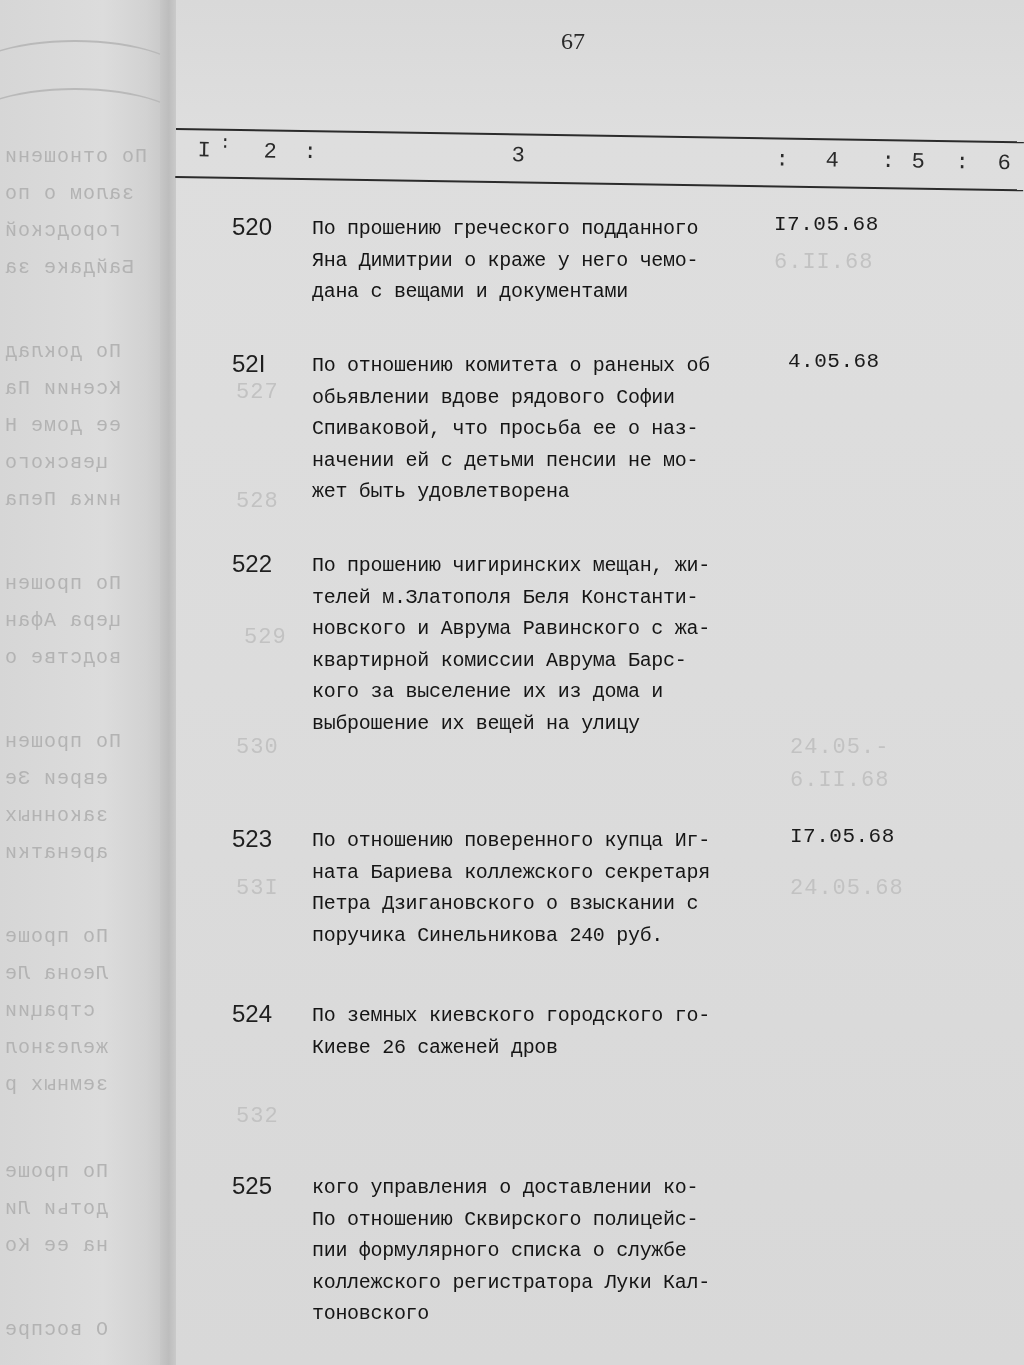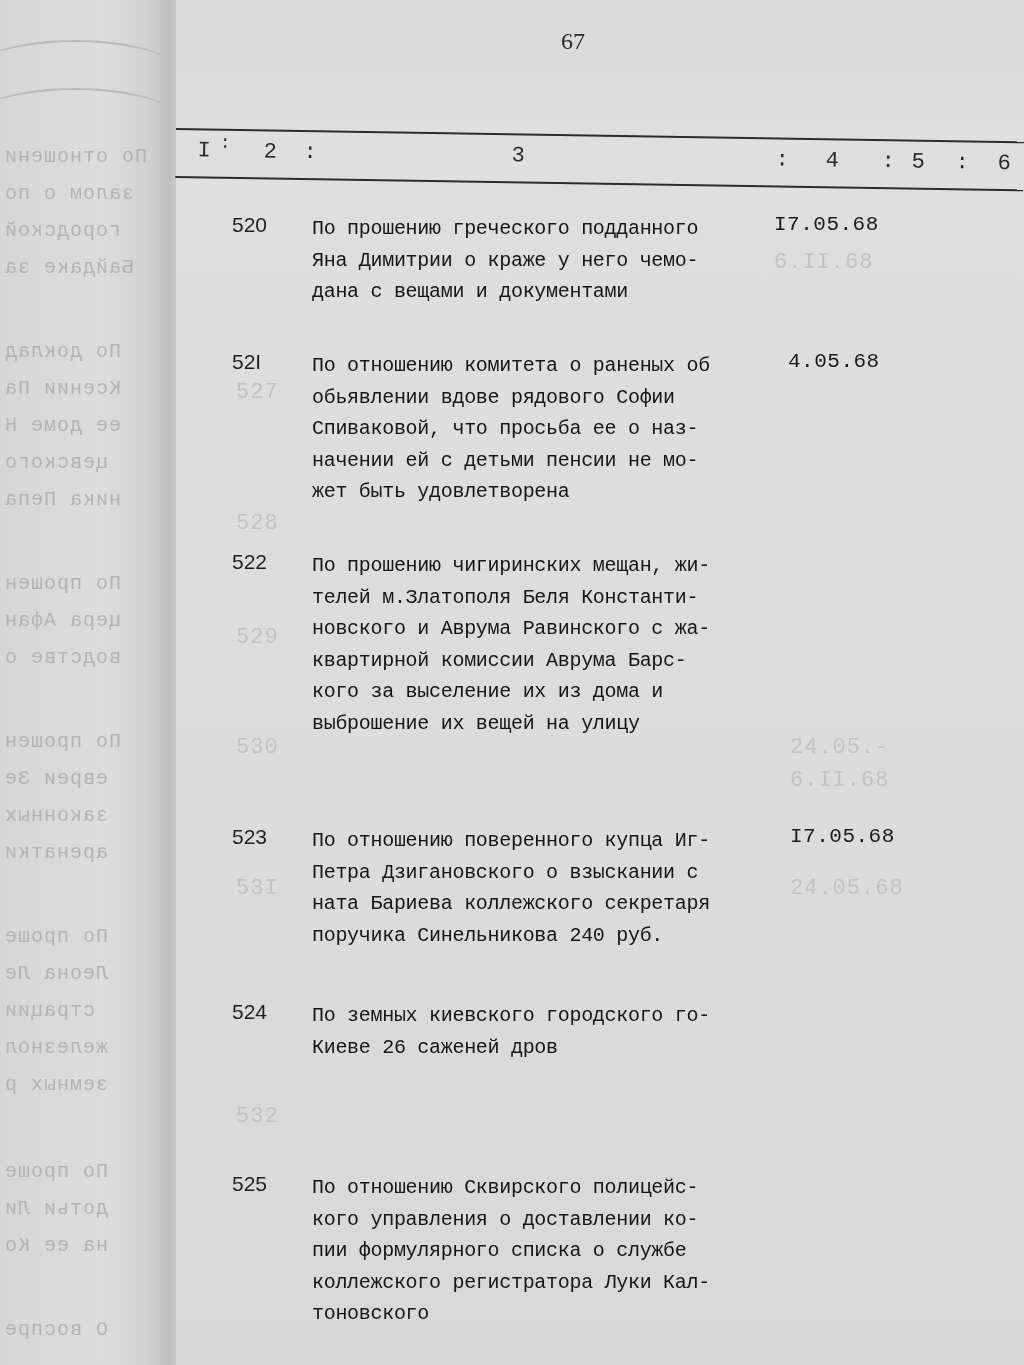--- a/index.html
+++ b/index.html
@@ -84,21 +84,21 @@
     .entry {
       position: absolute;
       left: 0;
       width: 848px;
     }
     .entry .num {
       position: absolute;
       left: 56px;
       top: 0;
       font-family: "Liberation Sans Narrow", "Liberation Sans", sans-serif;
-      font-size: 21px;
+      font-size: 24px;
       color: #1f1f1f;
     }
     .entry .desc {
       position: absolute;
       left: 136px;
       top: 0;
       width: 470px;
       font-size: 20px;
       line-height: 31.5px;
       color: #151515;
@@ -158,22 +158,22 @@
 <div class="gutter"></div>
 
 <div class="page">
   <div class="page-number">67</div>
 
   <div class="ghost" style="left:598px; top:250px">6.II.68</div>
   <div class="ghost" style="left:614px; top:735px">24.05.-</div>
   <div class="ghost" style="left:614px; top:768px">6.II.68</div>
   <div class="ghost" style="left:614px; top:876px">24.05.68</div>
   <div class="ghost" style="left:60px; top:380px">527</div>
-  <div class="ghost" style="left:60px; top:511px">528</div>
-  <div class="ghost" style="left:60px; top:625px">529</div>
+  <div class="ghost" style="left:60px; top:489px">528</div>
+  <div class="ghost" style="left:68px; top:625px">529</div>
   <div class="ghost" style="left:60px; top:735px">530</div>
   <div class="ghost" style="left:60px; top:876px">53I</div>
   <div class="ghost" style="left:60px; top:1104px">532</div>
 
   <div class="header-band">
     <span class="col-head" style="left:22px">I</span>
     <span class="col-head" style="left:44px; top:2px; font-size:18px">:</span>
     <span class="col-head" style="left:88px">2</span>
     <span class="col-head" style="left:128px">:</span>
     <span class="col-head" style="left:336px">3</span>
@@ -216,38 +216,38 @@
       <span>квартирной комиссии Аврума Барс-</span>
       <span>кого за выселение их из дома и</span>
       <span>выброшение их вещей на улицу</span>
     </div>
   </div>
 
   <div class="entry" style="top:825px">
     <div class="num">523</div>
     <div class="desc">
       <span>По отношению поверенного купца Иг-</span>
+      <span>ната Бариева коллежского секретаря</span>
       <span>Петра Дзигановского о взыскании с</span>
-      <span>ната Бариева коллежского секретаря</span>
       <span>поручика Синельникова 240 руб.</span>
     </div>
     <div class="date" style="left:614px">I7.05.68</div>
   </div>
 
   <div class="entry" style="top:1000px">
     <div class="num">524</div>
     <div class="desc">
       <span>По земных киевского городского го-</span>
       <span>Киеве 26 саженей дров</span>
     </div>
   </div>
 
   <div class="entry" style="top:1172px">
     <div class="num">525</div>
     <div class="desc">
+      <span>кого управления о доставлении ко-</span>
       <span>По отношению Сквирского полицейс-</span>
-      <span>кого управления о доставлении ко-</span>
       <span>пии формулярного списка о службе</span>
       <span>коллежского регистратора Луки Кал-</span>
       <span>тоновского</span>
     </div>
   </div>
 </div>
 
 </body></html>

